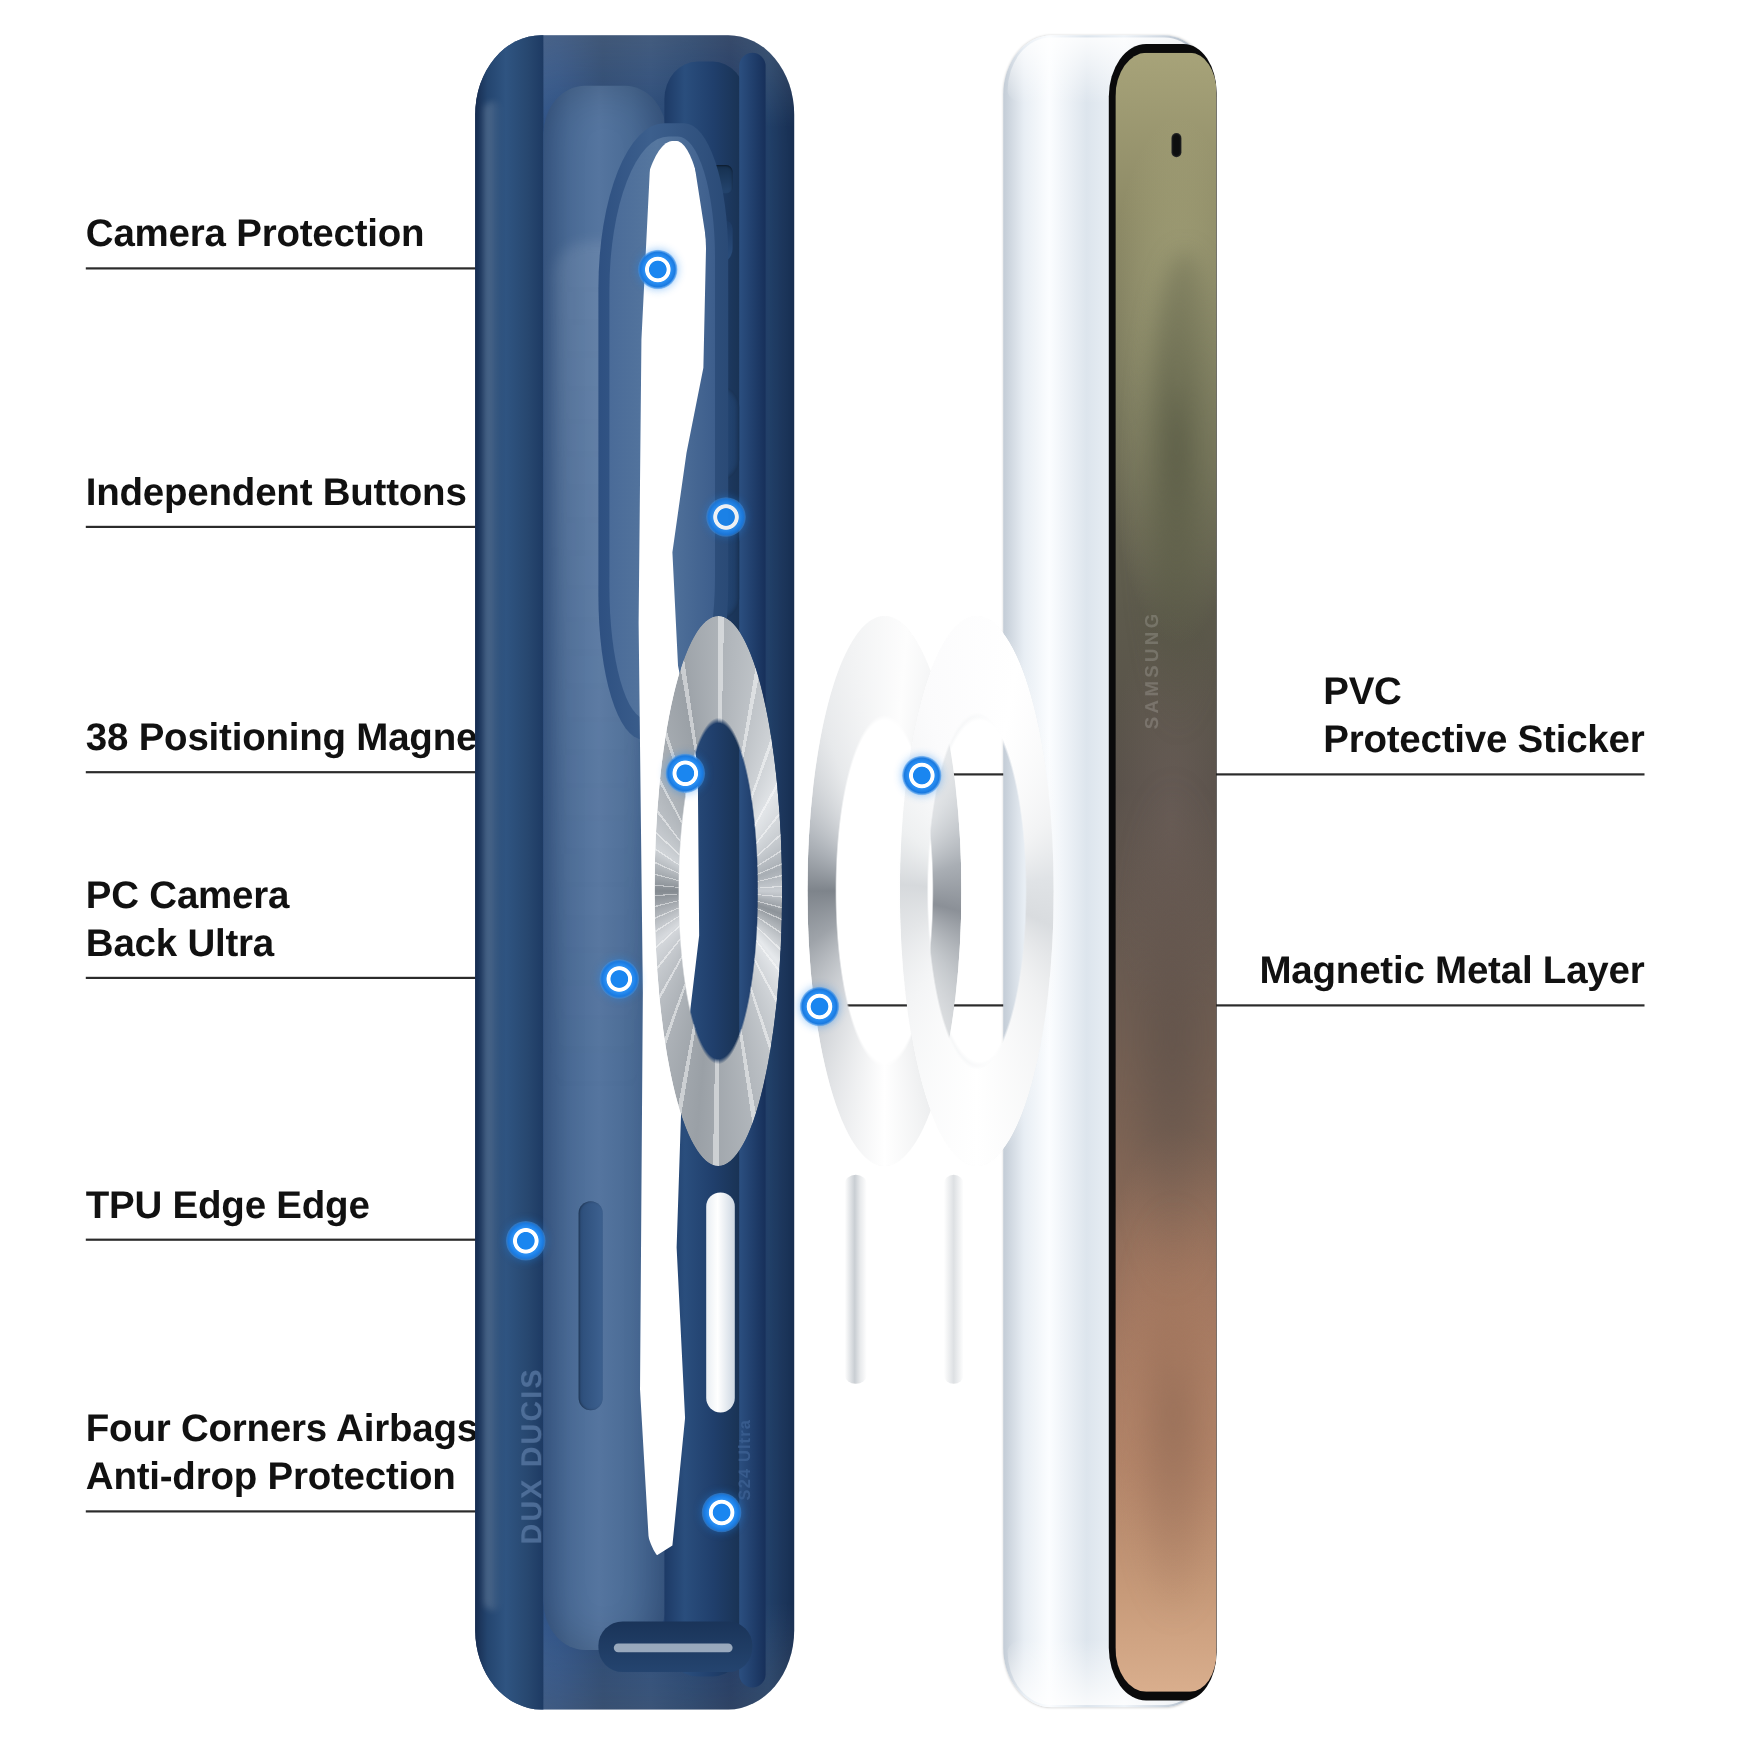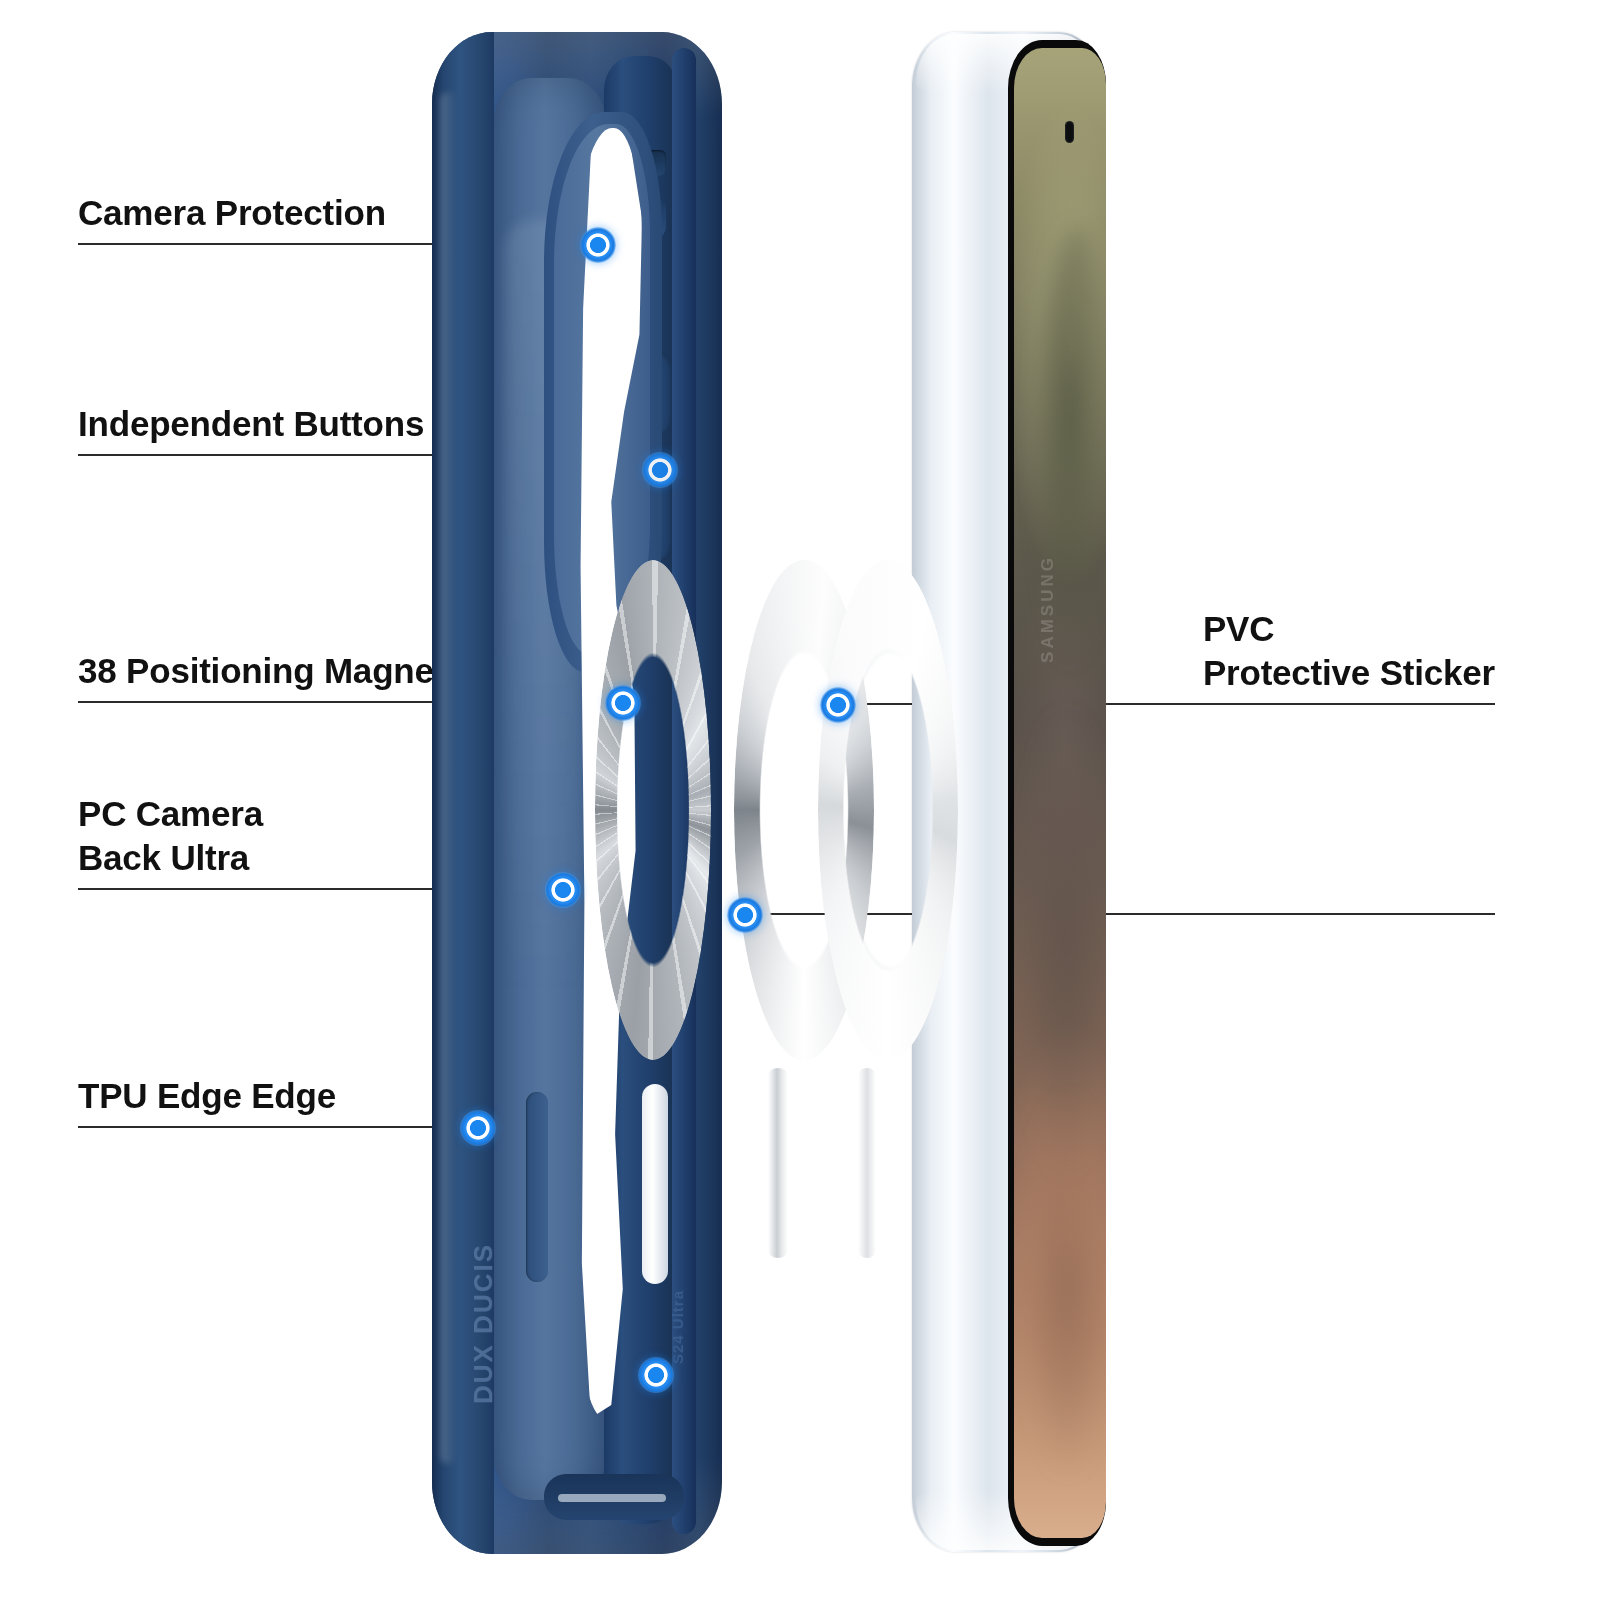--- a/index.html
+++ b/index.html
@@ -456,21 +456,21 @@
       <div class="punchHole"></div>
     </div>
   </div>
 
   <div class="callout left" style="left:78px;top:150px;width:520px;height:95px;">
     <div class="ctext">Camera Protection</div>
     <div class="rule"></div>
   </div>
   <div class="marker" style="left:598px;top:245px;"></div>
 
-  <div class="callout left" style="left:78px;top:361px;width:580px;height:95px;">
+  <div class="callout left" style="left:78px;top:385px;width:580px;height:95px;">
     <div class="ctext">Independent Buttons</div>
     <div class="rule"></div>
   </div>
   <div class="marker dim" style="left:660px;top:470px;"></div>
 
   <div class="callout left" style="left:78px;top:608px;width:545px;height:95px;">
     <div class="ctext">38 Positioning Magnets</div>
     <div class="rule"></div>
   </div>
   <div class="marker" style="left:623px;top:703px;"></div>
@@ -480,26 +480,31 @@
     <div class="rule"></div>
   </div>
   <div class="marker" style="left:563px;top:890px;"></div>
 
   <div class="callout left" style="left:78px;top:1033px;width:400px;height:95px;">
     <div class="ctext">TPU Edge Edge</div>
     <div class="rule"></div>
   </div>
   <div class="marker" style="left:478px;top:1128px;"></div>
 
+  <div class="callout left" style="left:78px;top:1235px;width:578px;height:140px;">
+    <div class="ctext"><span>Four Corners Airbags</span><br><span>Anti-drop Protection</span></div>
+    <div class="rule"></div>
+  </div>
   <div class="marker" style="left:656px;top:1375px;"></div>
 
   <div class="callout right" style="left:838px;top:565px;width:657px;height:140px;">
     <div class="ctext"><span>PVC</span><br><span>Protective Sticker</span></div>
     <div class="rule"></div>
   </div>
   <div class="marker" style="left:838px;top:705px;"></div>
 
   <div class="callout right" style="left:745px;top:820px;width:750px;height:95px;">
+    <div class="ctext">Magnetic Metal Layer</div>
     <div class="rule"></div>
   </div>
   <div class="marker" style="left:745px;top:915px;"></div>
 
 </div>
 
 </body></html>

